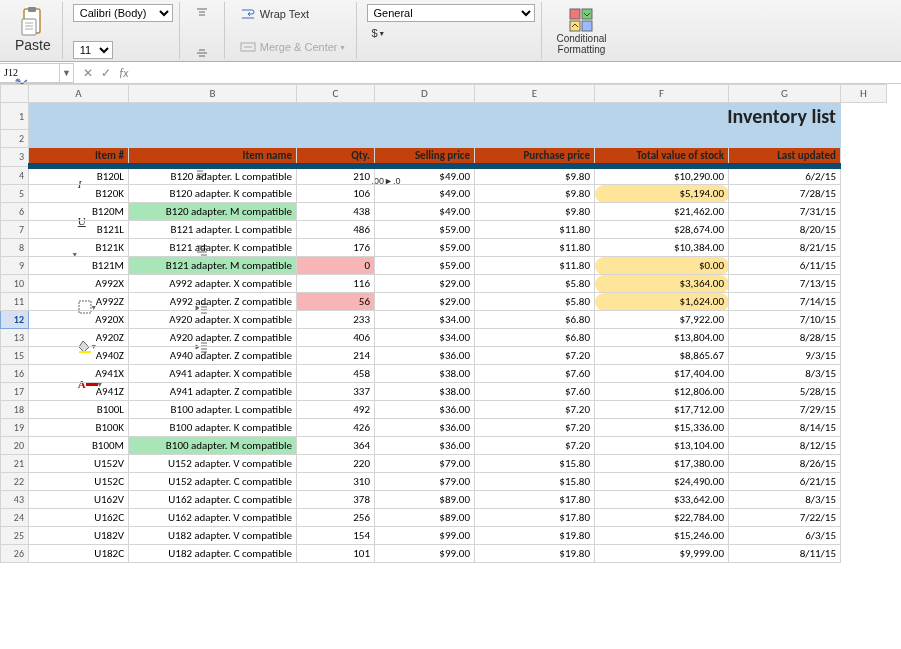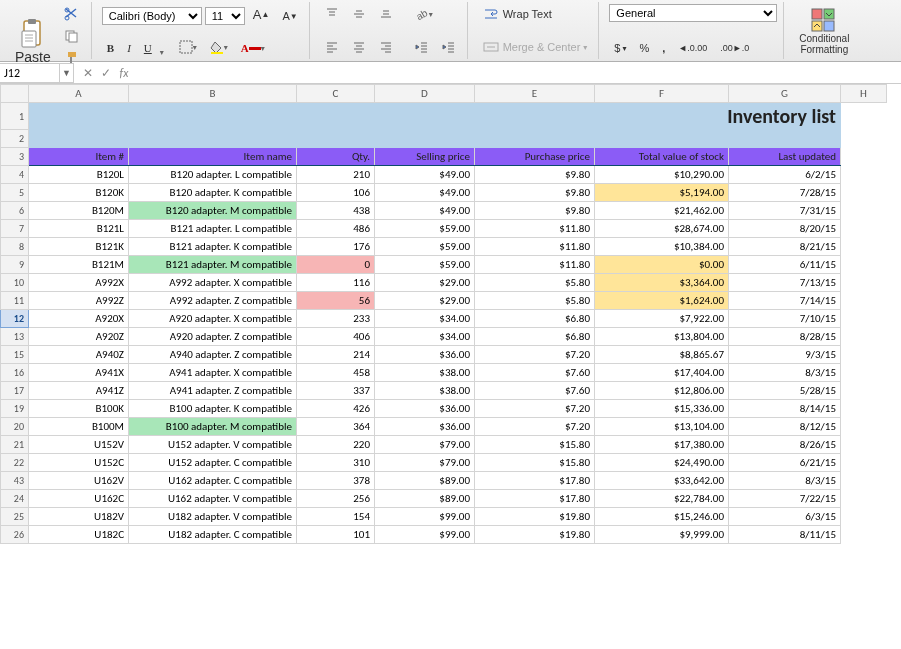--- a/index.html
+++ b/index.html
@@ -2,51 +2,51 @@
 <html><head>
 <meta charset="utf-8">
 <style>
 * { box-sizing: border-box; margin: 0; padding: 0; }
 body { font-family: Calibri, Arial, sans-serif; font-size: 12px; background: #fff; overflow: hidden; width: 901px; height: 649px; }
 
 
 .ribbon { background: linear-gradient(#f5f5f5, #e8e8e8); border-bottom: 1px solid #b0b0b0; height: 62px; display: flex; align-items: stretch; padding: 2px 4px; gap: 4px; }
 .ribbon-group { border-right: 1px solid #ccc; padding: 2px 6px; display: flex; flex-direction: column; justify-content: space-between; gap: 2px; }
 .ribbon-group:last-child { border-right: none; }
-.ribbon-row { display: flex; align-items: flex-end; gap: 3px; }
+.ribbon-row { display: flex; align-items: flex-start; gap: 19px; flex-direction: column; }
 .ribbon-btn { background: transparent; border: 1px solid transparent; padding: 2px 4px; cursor: pointer; display: inline-flex; align-items: center; font-size: 11px; color: #333; border-radius: 2px; }
 .font-select { font-size: 11px; padding: 1px 2px; border: 1px solid #aaa; background: #fff; width: 100px; }
 .size-select { font-size: 11px; padding: 1px 2px; border: 1px solid #aaa; background: #fff; width: 40px; }
 .num-select { font-size: 11px; padding: 1px 2px; border: 1px solid #aaa; background: #fff; width: 168px; }
 .paste-big { display: flex; flex-direction: column; align-items: center; font-size: 14px; gap: 0; }
 .cond-big { display: flex; flex-direction: column; align-items: center; font-size: 10px; gap: 0; width: 60px; text-align: center; line-height: 1.1; }
 
 
 .formula-bar { height: 22px; border-bottom: 1px solid #ccc; display: flex; align-items: center; background: #fff; }
-.name-box { width: 60px; border: 1px solid #ccc; border-left: none; height: 20px; padding: 0 4px; font-size: 12px; display: flex; align-items: center; }
+.name-box { width: 60px; border: 1px solid #ccc; border-left: none; height: 20px; padding: 0 4px; font-size: 10px; display: flex; align-items: center; font-family: Liberation Serif, serif; }
 .name-box-dd { width: 14px; border: 1px solid #ccc; border-left: none; height: 20px; display: flex; align-items: center; justify-content: center; color: #666; font-size: 9px; }
 .fx-btns { display: flex; align-items: center; gap: 2px; padding: 0 6px; color: #888; }
 .fx-btn { width: 16px; text-align: center; cursor: pointer; }
 .formula-input { flex: 1; border: none; height: 20px; font-size: 11px; padding: 0 4px; outline: none; }
 
 
 .grid { position: relative; overflow: auto; height: calc(649px - 62px - 22px); }
 table { border-collapse: collapse; table-layout: fixed; }
 th, td { border: 1px solid #d4d4d4; font-size: 11px; padding: 1px 4px; height: 18px; white-space: nowrap; overflow: hidden; }
 th { background: #f3f3f3; color: #555; font-weight: normal; text-align: center; }
 th.row-hdr { width: 28px; text-align: right; padding-right: 4px; font-size: 10px; }
 th.sel-row { background: #d5e1f2; border-color: #7ba4d8; color: #1a4c8b; font-weight: bold; }
 th.corner { background: #f3f3f3; width: 28px; }
 td { text-align: right; }
 td.txt { text-align: right; }
 tr.title-row td { background: #b8d4ea; font-size: 20px; font-weight: bold; color: #222; border-color: #b8d4ea; }
-tr.header-row td { background: #8b5cf6; font-weight: normal; color: #222; border-top: 1px solid #666; border-bottom: 1px solid #0c4a6e; }
+tr.header-row td { background: #c2410c; font-weight: bold; color: #222; border-top: 1px solid #666; border-bottom: 6px solid #0c4a6e; }
 td.hl-green { background: #a8e6b8; }
 td.hl-pink { background: #f7b5b5; }
-td.hl-yellow { background: #ffe599; }
+td.hl-yellow { background: #ffe599; border-radius: 9px; }
 
 .col-A { width: 100px; }
 .col-B { width: 168px; }
 .col-C { width: 78px; }
 .col-D { width: 100px; }
 .col-E { width: 120px; }
 .col-F { width: 134px; }
 .col-G { width: 112px; }
 .col-H { width: 46px; }
 
@@ -408,20 +408,30 @@
           <th class="row-hdr">17</th>
           <td class="txt col-A">A941Z</td>
           <td class="txt col-B">A941 adapter. Z compatible</td>
           <td class="col-C">337</td>
           <td class="col-D">$38.00</td>
           <td class="col-E">$7.60</td>
           <td class="col-F">$12,806.00</td>
           <td class="col-G">5/28/15</td>
         </tr>
         <tr>
+          <th class="row-hdr">18</th>
+          <td class="txt col-A">B100L</td>
+          <td class="txt col-B">B100 adapter. L compatible</td>
+          <td class="col-C">492</td>
+          <td class="col-D">$36.00</td>
+          <td class="col-E">$7.20</td>
+          <td class="col-F">$17,712.00</td>
+          <td class="col-G">7/29/15</td>
+        </tr>
+        <tr>
           <th class="row-hdr">19</th>
           <td class="txt col-A">B100K</td>
           <td class="txt col-B">B100 adapter. K compatible</td>
           <td class="col-C">426</td>
           <td class="col-D">$36.00</td>
           <td class="col-E">$7.20</td>
           <td class="col-F">$15,336.00</td>
           <td class="col-G">8/14/15</td>
         </tr>
         <tr>

